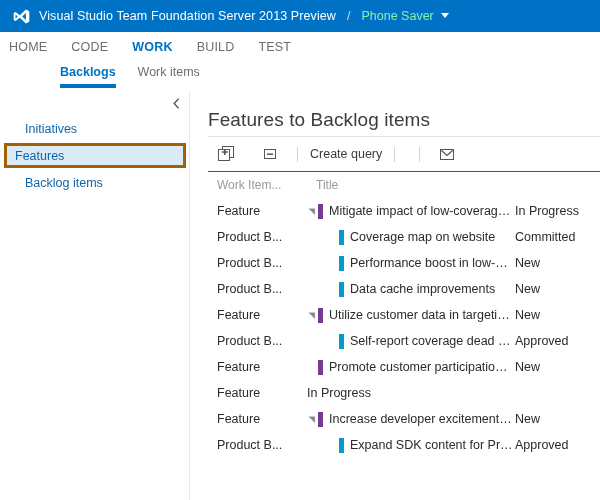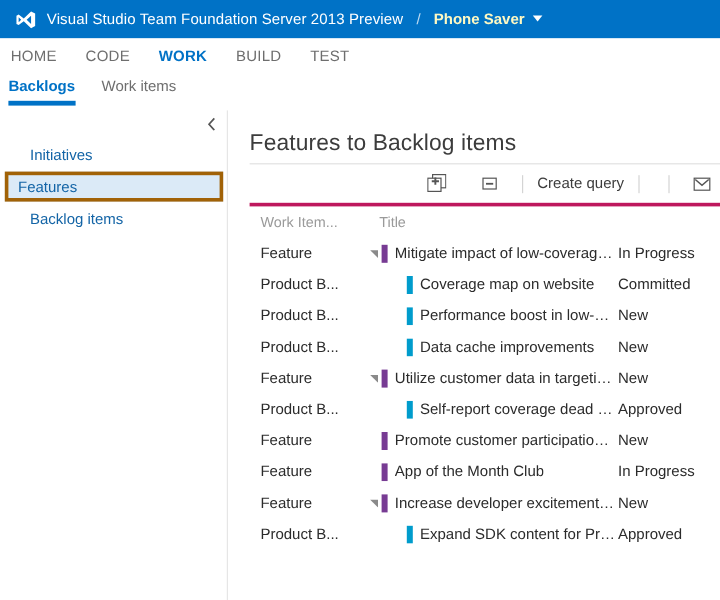--- a/index.html
+++ b/index.html
@@ -33,22 +33,22 @@
     color: #ffffff;
     letter-spacing: 0.1px;
   }
   .topbar-sep {
     font-size: 12.5px;
     color: #bedcf2;
     margin: 0 11px;
   }
   .topbar-project {
     font-size: 12.5px;
-    font-weight: bold;
-    color: #fef9c3;
+    font-weight: normal;
+    color: #86efac;
     cursor: pointer;
   }
   .caret-down {
     display: inline-block;
     width: 0; height: 0;
     margin-left: 7px;
     border-left: 4.5px solid transparent;
     border-right: 4.5px solid transparent;
     border-top: 5px solid #ffffff;
     vertical-align: 2px;
@@ -72,23 +72,24 @@
   .primary-nav .nav-item.active {
     color: #0072c6;
     font-weight: bold;
   }
 
   
   .secondary-nav {
     height: 30px;
     display: flex;
     align-items: flex-start;
-    padding-left: 7px;
+    padding-left: 15px;
     background: #ffffff;
     position: relative;
+    margin-left: 45px;
   }
   .secondary-nav .sub-item {
     font-size: 12.5px;
     color: #6e6e6e;
     margin-right: 22px;
     cursor: pointer;
     padding-top: 3px;
     position: relative;
   }
   .secondary-nav .sub-item.active {
@@ -194,23 +195,22 @@
     border-top: 1px solid #e2e2e2;
     margin-top: 5px;
     margin-right: 0;
   }
 
   
   .toolbar {
     height: 35px;
     display: flex;
     align-items: center;
-    border-bottom: 3px solid #be185d;
+    border-bottom: 1px solid #be185d;
     padding-left: 3px;
-    justify-content: flex-end;
   }
   .tb-icon {
     width: 30px; height: 26px;
     display: flex;
     align-items: center;
     justify-content: center;
     cursor: pointer;
   }
   .tb-gap { width: 14px; }
   .tb-sep {
@@ -447,25 +447,20 @@
             <div class="col-type">Feature</div>
             <div class="col-title">
               <div class="tree-spacer"></div>
               <div class="wi-color" style="background: rgb(119, 59, 147);"></div>
               <div class="wi-title">Promote customer participation with...</div>
             </div>
             <div class="col-state">New</div>
           </div>
           <div class="grid-row">
             <div class="col-type">Feature</div>
-            <div class="col-title">
-              <div class="tree-spacer"></div>
-              <div class="wi-color" style="background: rgb(119, 59, 147);"></div>
-              <div class="wi-title">App of the Month Club</div>
-            </div>
             <div class="col-state">In Progress</div>
           </div>
           <div class="grid-row">
             <div class="col-type">Feature</div>
             <div class="col-title">
               <div class="tree-toggle">
                 <svg width="8" height="8" viewBox="0 0 8 8">
                   <path d="M0.5 1.5 L7 1.5 L7 8" fill="#8a8a8a"></path>
                 </svg>
               </div>

